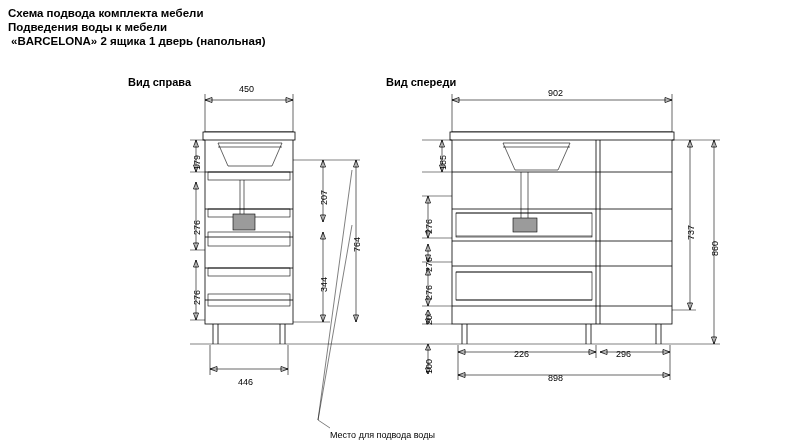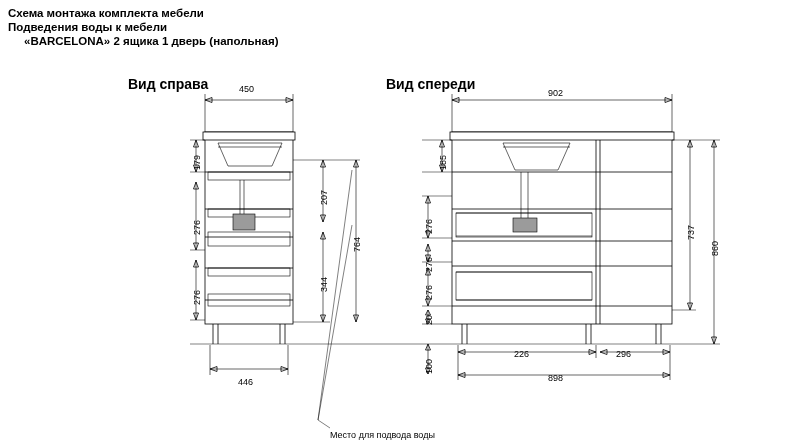--- a/index.html
+++ b/index.html
@@ -6,37 +6,37 @@
   body{
     width:800px;height:446px;
     background:#ffffff;
     font-family:"Liberation Sans", sans-serif;
     color:#000;
     position:relative;
     overflow:hidden;
   }
   .abs{position:absolute;}
   .ttl{font-size:11.5px;line-height:14px;font-weight:bold;letter-spacing:0px;}
-  .lbl{font-size:14px;font-weight:bold;}
+  .lbl{font-size:11px;font-weight:bold;}
   .dim{font-size:9px;}
   .dimv{font-size:9px;transform:rotate(-90deg);transform-origin:left top;white-space:nowrap;}
   .note{font-size:9px;text-align:right;}
   svg{position:absolute;left:0;top:0;}
   .ln{stroke:#000;stroke-width:0.8;fill:none;}
   .lnt{stroke:#000;stroke-width:0.6;fill:none;}
   .lnx{stroke:#000;stroke-width:0.5;fill:none;}
   .fillg{fill:#9b9b9b;stroke:#000;stroke-width:0.6;}
   .fillw{fill:#ffffff;stroke:#000;stroke-width:0.8;}
 </style>
 </head>
 <body>
 
-<div class="abs ttl" style="left:8px;top:6px;">Схема монтажа комплекта мебели</div>
+<div class="abs ttl" style="left:8px;top:6px;">Схема подвода комплекта мебели</div>
 <div class="abs ttl" style="left:8px;top:20px;">Подведения воды к мебели</div>
-<div class="abs ttl" style="left:24px;top:34px;">«BARCELONA» 2 ящика 1 дверь (напольная)</div>
+<div class="abs ttl" style="left:11px;top:34px;">«BARCELONA» 2 ящика 1 дверь (напольная)</div>
 
 <div class="abs lbl" style="left:128px;top:76px;">Вид справа</div>
 <div class="abs lbl" style="left:386px;top:76px;text-align:right;">Вид спереди</div>
 
 <svg width="800" height="446">
 
   <line class="lnt" x1="205" y1="100" x2="293" y2="100"></line>
   <line class="lnt" x1="205" y1="94" x2="205" y2="132"></line>
   <line class="lnt" x1="293" y1="94" x2="293" y2="132"></line>
   <path class="ln" d="M205,100 l7,-2.5 v5 z"></path>

